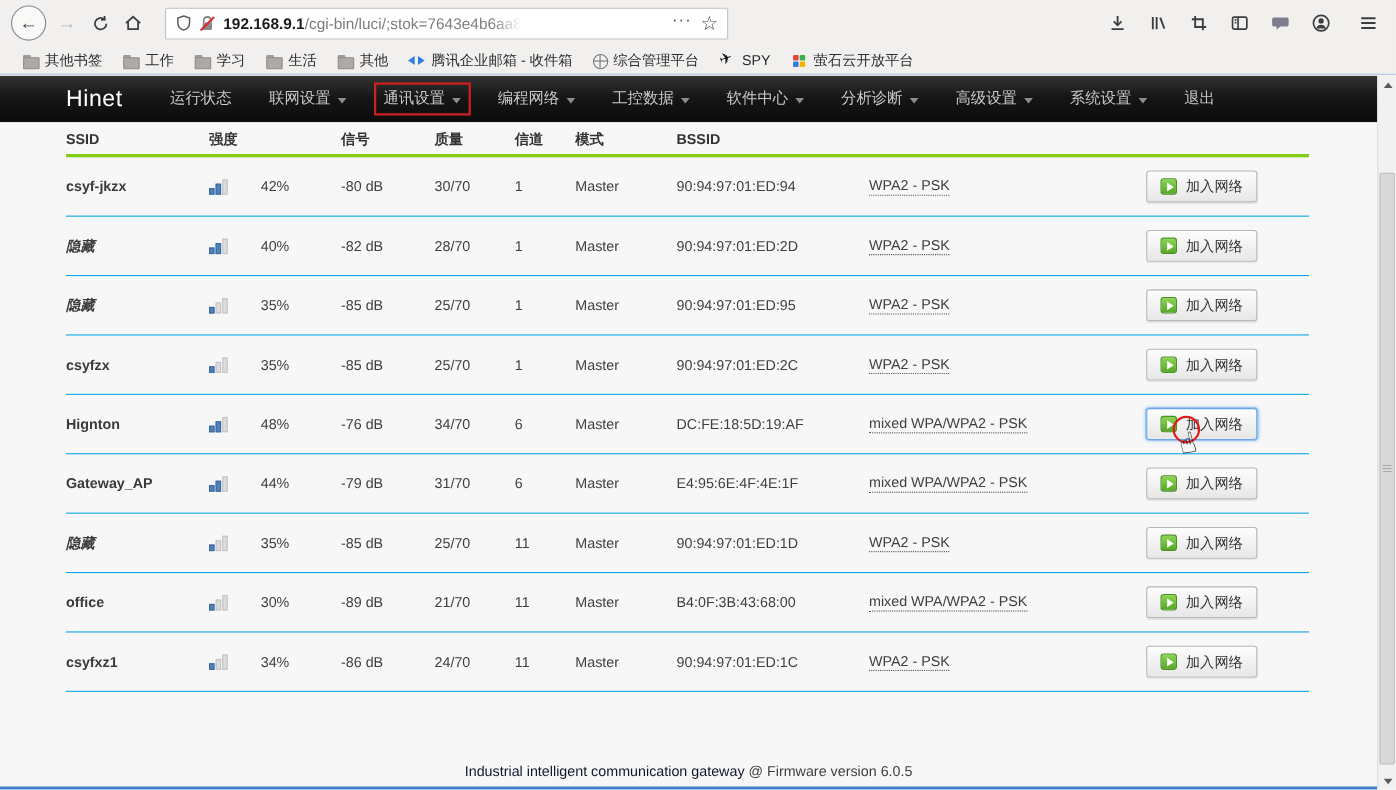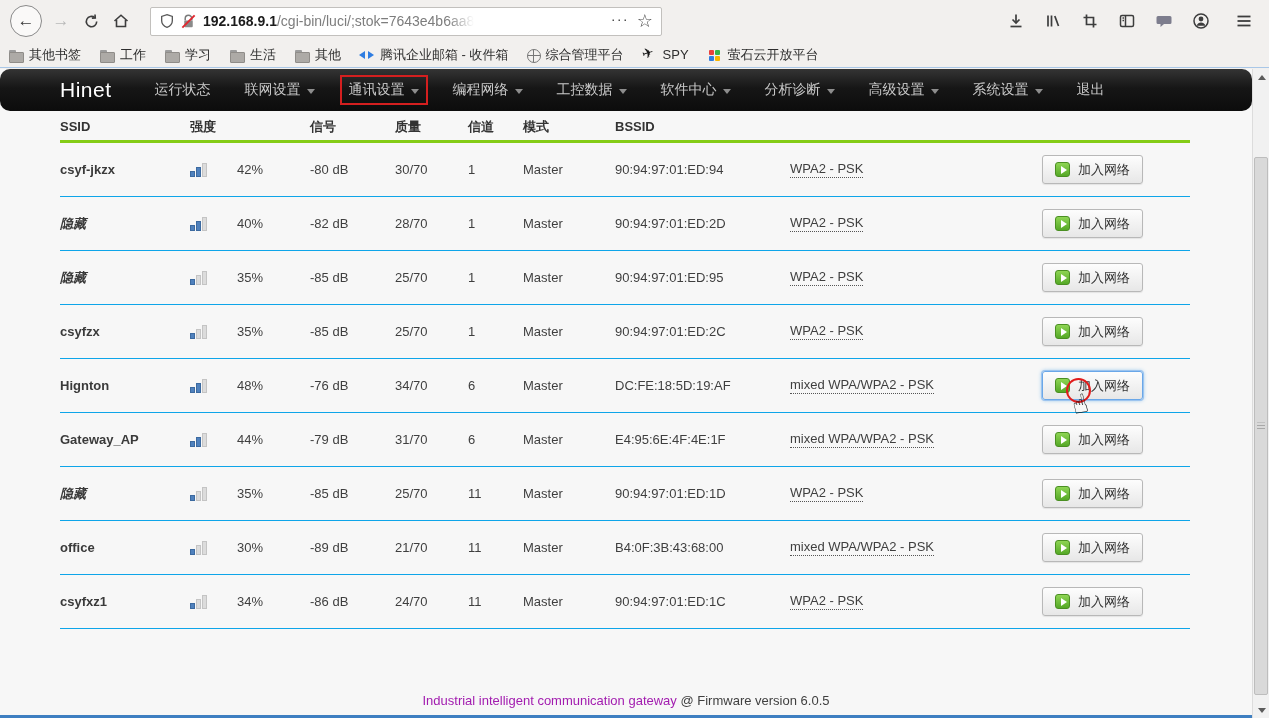--- a/index.html
+++ b/index.html
@@ -20,36 +20,36 @@
   .url-path { color:#7d7d7d; }
   .url-fade { position:absolute; right:0; top:0; width:26px; height:100%; background:linear-gradient(90deg,rgba(255,255,255,0),#fff); }
   .dots { font-size:15px; color:#4a4a4a; letter-spacing:1px; margin:0 8px 6px 8px; }
   .star { font-size:18px; color:#4a4a4a; }
   .searchbox { display:flex; align-items:center; height:29px; width:182px; margin-left:12px; background:#fff; border:1px solid #c2c0bd; border-radius:2px; padding:0 8px; }
   .search-ph { font-size:14px; color:#8c8c8c; margin-left:7px; }
   .right-icons { display:flex; align-items:center; margin-left:auto; gap:19px; padding-right:6px; }
   .right-icons .ticon { flex:0 0 auto; }
 
   
-  .bmbar { display:flex; align-items:center; height:26px; padding:0 8px; gap:18px; border-bottom:1px solid #a9c7e7; }
+  .bmbar { display:flex; align-items:center; height:26px; padding:0 20px; gap:18px; border-bottom:1px solid #a9c7e7; }
   .bm { display:flex; align-items:center; gap:5px; font-size:13px; color:#2e2e2e; white-space:nowrap; }
   .bm-icon { width:16px; height:16px; position:relative; display:inline-block; flex:0 0 auto; }
   .ic-folder::before { content:""; position:absolute; left:1px; top:3px; width:7px; height:3px; background:#9d9d9d; border-radius:1px 1px 0 0; }
   .ic-folder::after  { content:""; position:absolute; left:1px; top:5px; width:13px; height:9px; background:#adaaa6; border:1px solid #8f8c88; border-radius:1px; }
   .ic-tencent::before{ content:""; position:absolute; top:4px; left:0; border:4px solid transparent; border-right:6px solid #2f7de1; border-left:0; }
   .ic-tencent::after { content:""; position:absolute; top:4px; right:1px; border:4px solid transparent; border-left:6px solid #2f7de1; border-right:0; }
   .ic-globe { top:1px; width:14px; height:14px; border:1.5px solid #777; border-radius:50%;
       background:linear-gradient(#777,#777) center/100% 1px no-repeat, linear-gradient(#777,#777) center/1px 100% no-repeat; }
   .ic-plane::before { content:"\2708"; position:absolute; left:0; top:-2px; font-size:14px; color:#151515; transform:rotate(-18deg); }
   .ic-dots::before { content:""; position:absolute; left:2px; top:3px; width:5px; height:5px; border-radius:1px; background:#e8413c;
       box-shadow:6px 0 0 #37b34a, 0 6px 0 #2f7de1, 6px 6px 0 #f7b500; }
 
   
   .page-area { position:absolute; top:69px; left:0; width:1252px; height:649px; background:#f7f7f7; }
-  .sitenav { display:flex; align-items:center; height:42px; background:linear-gradient(180deg,#343434 0%,#161616 45%,#0c0c0c 100%); padding:0 0 0 60px;border-radius:10px; }
+  .sitenav { display:flex; align-items:center; height:42px; background:linear-gradient(180deg,#343434 0%,#161616 45%,#0c0c0c 100%); padding:0 0 0 60px; }
   .brand { color:#fff; font-size:21px; font-weight:500; letter-spacing:.5px; margin-right:34px; }
   .nav-item { display:flex; align-items:center; gap:6px; color:#c9c9c9; font-size:14px; padding:4px 7px; margin-right:16px; border:2px solid transparent; white-space:nowrap; }
   .nav-item.highlighted { border-color:#d41f1f; }
   .caret { width:0; height:0; border-left:4px solid transparent; border-right:4px solid transparent; border-top:5px solid #8d8d8d; margin-top:2px; }
 
   
   .wifi-table { margin:2px 0 0 60px; width:1130px; }
   .thead { display:grid; grid-template-columns:130px 120px 85px 73px 55px 92px 175px 252px 148px; align-items:center; height:30px; border-bottom:3px solid #84cc16; }
   .th { font-size:13px; font-weight:bold; color:#333; }
   .row { display:grid; grid-template-columns:130px 47px 73px 85px 73px 55px 92px 175px 252px 148px; align-items:center; height:54px; border-bottom:1px solid #0ea5e9; font-size:13px; color:#3f3f3f; }
@@ -63,21 +63,21 @@
   .enc { display:inline-block; border-bottom:1px dotted #555; padding-bottom:1px; justify-self:start; }
   .join-btn { display:inline-flex; align-items:center; gap:8px; height:29px; padding:0 12px; font-size:13px; color:#333;
       font-family:"Liberation Sans","DejaVu Sans",sans-serif;
       background:linear-gradient(180deg,#fdfdfd,#e7e7e7); border:1px solid #b8b8b8; border-radius:3px; box-shadow:0 1px 1px rgba(0,0,0,.08); }
   .join-btn.focused { border-color:#6aa7e8; box-shadow:0 0 0 1px #9cc4ef, 0 0 4px #7ab8e8; }
   .play-icon { position:relative; width:15px; height:15px; border-radius:3px; background:linear-gradient(180deg,#8ed554,#55a826); border:1px solid #4a8f22; }
   .play-icon::before { content:""; position:absolute; left:4.5px; top:3px; border-left:6px solid #fff; border-top:4px solid transparent; border-bottom:4px solid transparent; }
 
   
   .footer { position:absolute; left:0; right:0; bottom:10px; text-align:center; font-size:13px; color:#3f3f3f; }
-  .footer a { color:#a21caf; text-decoration:none; }
+  .footer a { color:#0f172a; text-decoration:none; }
   .bottom-line { position:absolute; left:0; right:0; bottom:0; height:3px; background:#3e7fc1; }
 
   
   .scrollbar { position:absolute; top:69px; right:0; width:17px; height:649px; background:#f1f1f1; border-left:1px solid #dcdcdc; }
   .sb-arrow { position:absolute; left:0; width:17px; height:16px; display:flex; align-items:center; justify-content:center; }
   .sb-up { top:0; } .sb-down { bottom:0; }
   .tri-up { width:0; height:0; border-left:4px solid transparent; border-right:4px solid transparent; border-bottom:5px solid #5b5b5b; }
   .tri-down { width:0; height:0; border-left:4px solid transparent; border-right:4px solid transparent; border-top:5px solid #5b5b5b; }
   .sb-thumb { position:absolute; left:1px; top:88px; width:14px; height:538px; background:#d9d9d9; border:1px solid #bdbdbd; border-radius:2px; }
   .sb-grip { position:absolute; left:2px; top:50%; width:8px; height:7px; transform:translateY(-50%);

